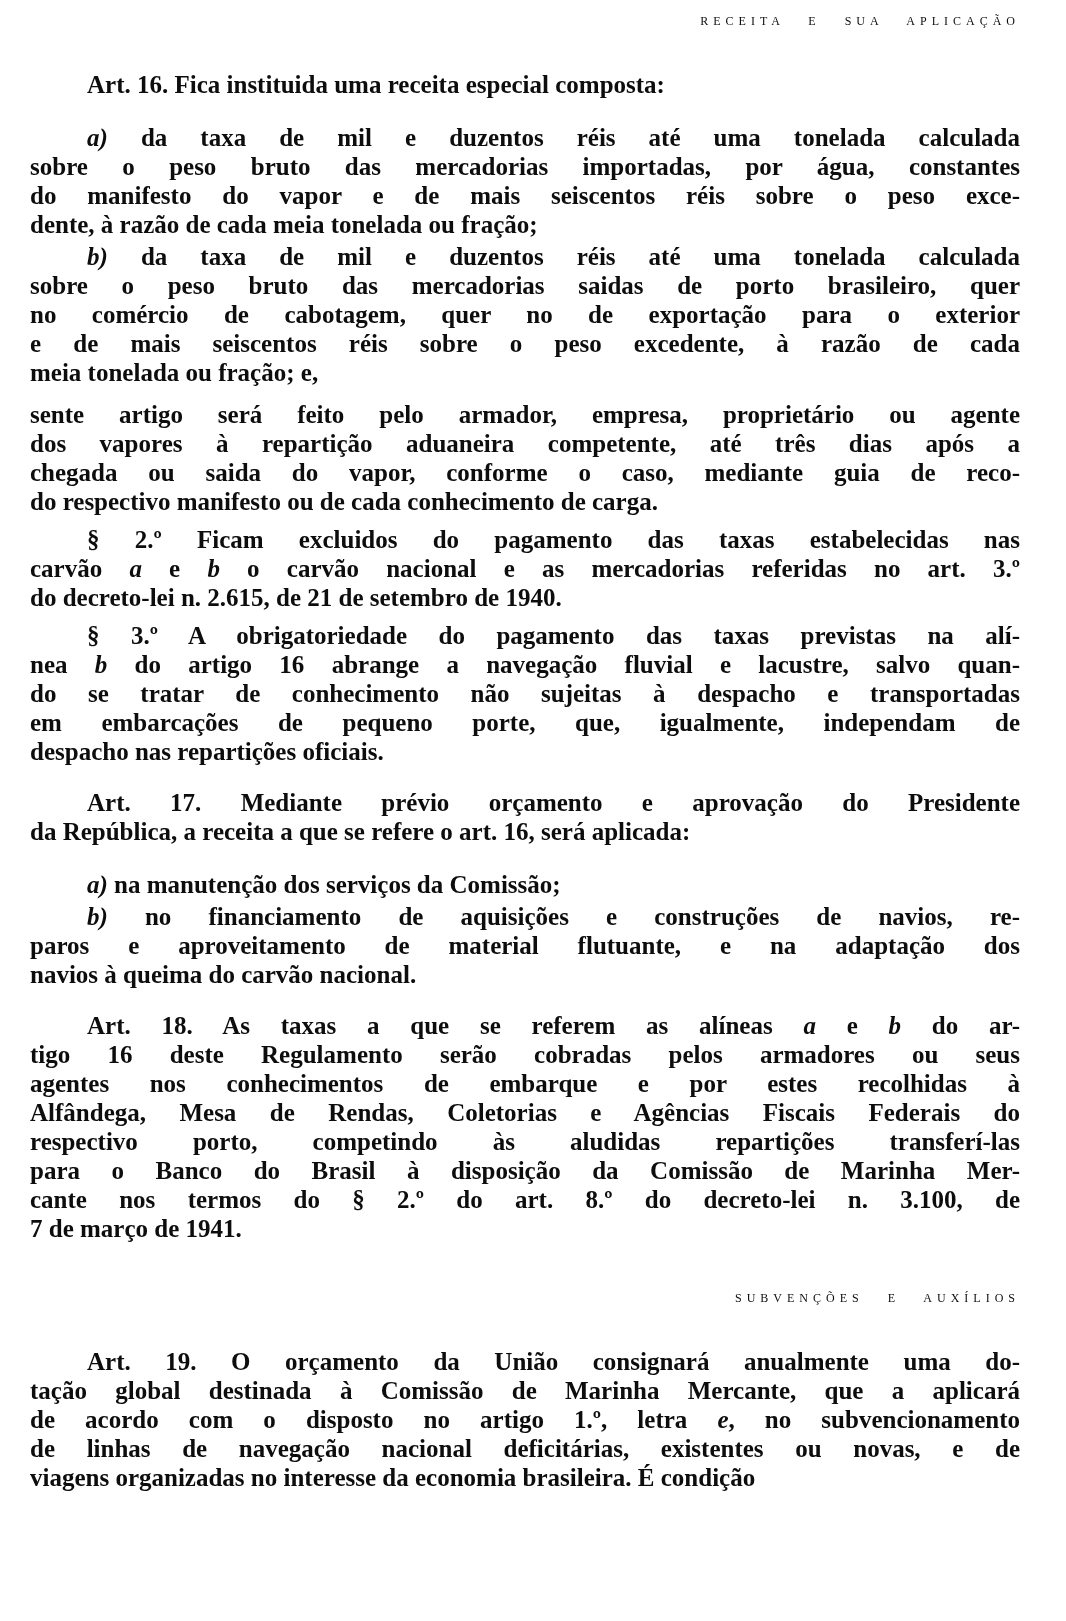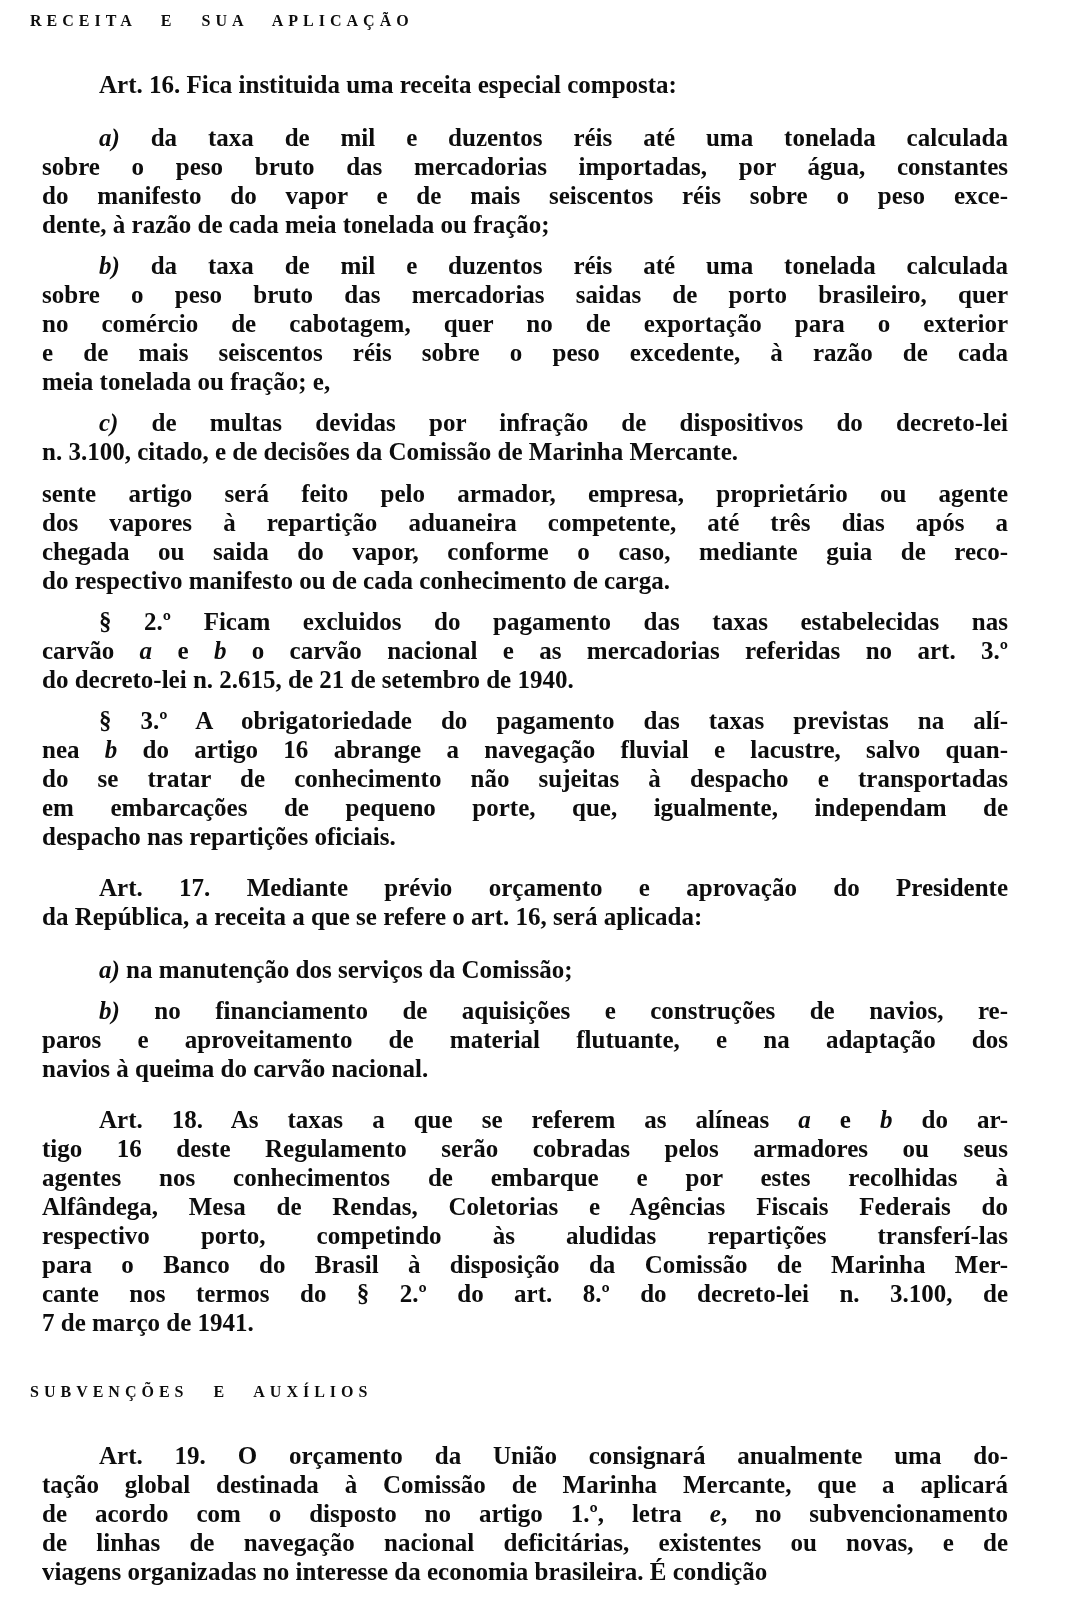--- a/index.html
+++ b/index.html
@@ -15,30 +15,30 @@
     padding: 8px 46px 0 30px;
     background: #ffffff;
     color: #0d0d0d;
     font-family: "Liberation Serif", "DejaVu Serif", serif;
     font-weight: bold;
     font-size: 25px;
     line-height: 29px;
     overflow: hidden;
   }
   .block-heading {
-    text-align: left;
-    font-size: 16px;
+    text-align: right;
+    font-size: 12px;
     line-height: 26px;
     letter-spacing: 5px;
     word-spacing: 16px;
-    font-weight: bold;
+    font-weight: normal;
   }
   .block-heading.main { margin-bottom: 36px; }
   .block-heading.sub  { margin-top: 42px; margin-bottom: 36px; }
-  .para { margin: 12px; font-family: Liberation Serif, serif; }
+  .para { margin: 0; font-family: Liberation Serif, serif; }
   .block-article { margin-top: 22px; }
   .block-item    { margin-top: 3px; }
   .block-section { margin-top: 9px; }
   .block-article + .block-item { margin-top: 24px; }
   .block-item + .block-section { margin-top: 13px; }
   .line {
     text-align: justify;
     text-align-last: justify;
   }
   .line.first { text-indent: 57px; }
@@ -58,24 +58,20 @@
       <div class="line">sobre o peso bruto das mercadorias importadas, por água, constantes</div>
       <div class="line">do manifesto do vapor e de mais seiscentos réis sobre o peso exce-</div>
       <div class="line last">dente, à razão de cada meia tonelada ou fração;</div>
     </div>
     <div class="para block-item">
       <div class="line first"><span class="italic">b)</span><span class=""> da taxa de mil e duzentos réis até uma tonelada calculada</span></div>
       <div class="line">sobre o peso bruto das mercadorias saidas de porto brasileiro, quer</div>
       <div class="line">no comércio de cabotagem, quer no de exportação para o exterior</div>
       <div class="line">e de mais seiscentos réis sobre o peso excedente, à razão de cada</div>
       <div class="line last">meia tonelada ou fração; e,</div>
-    </div>
-    <div class="para block-item">
-      <div class="line first"><span class="italic">c)</span><span class=""> de multas devidas por infração de dispositivos do decreto-lei</span></div>
-      <div class="line last">n. 3.100, citado, e de decisões da Comissão de Marinha Mercante.</div>
     </div>
     <div class="para block-section">
       <div class="line">sente artigo será feito pelo armador, empresa, proprietário ou agente</div>
       <div class="line">dos vapores à repartição aduaneira competente, até três dias após a</div>
       <div class="line">chegada ou saida do vapor, conforme o caso, mediante guia de reco-</div>
       <div class="line last">do respectivo manifesto ou de cada conhecimento de carga.</div>
     </div>
     <div class="para block-section">
       <div class="line first">§ 2.º Ficam excluidos do pagamento das taxas estabelecidas nas</div>
       <div class="line"><span class="">carvão </span><span class="italic">a</span><span class=""> e </span><span class="italic">b</span><span class=""> o carvão nacional e as mercadorias referidas no art. 3.º</span></div>

